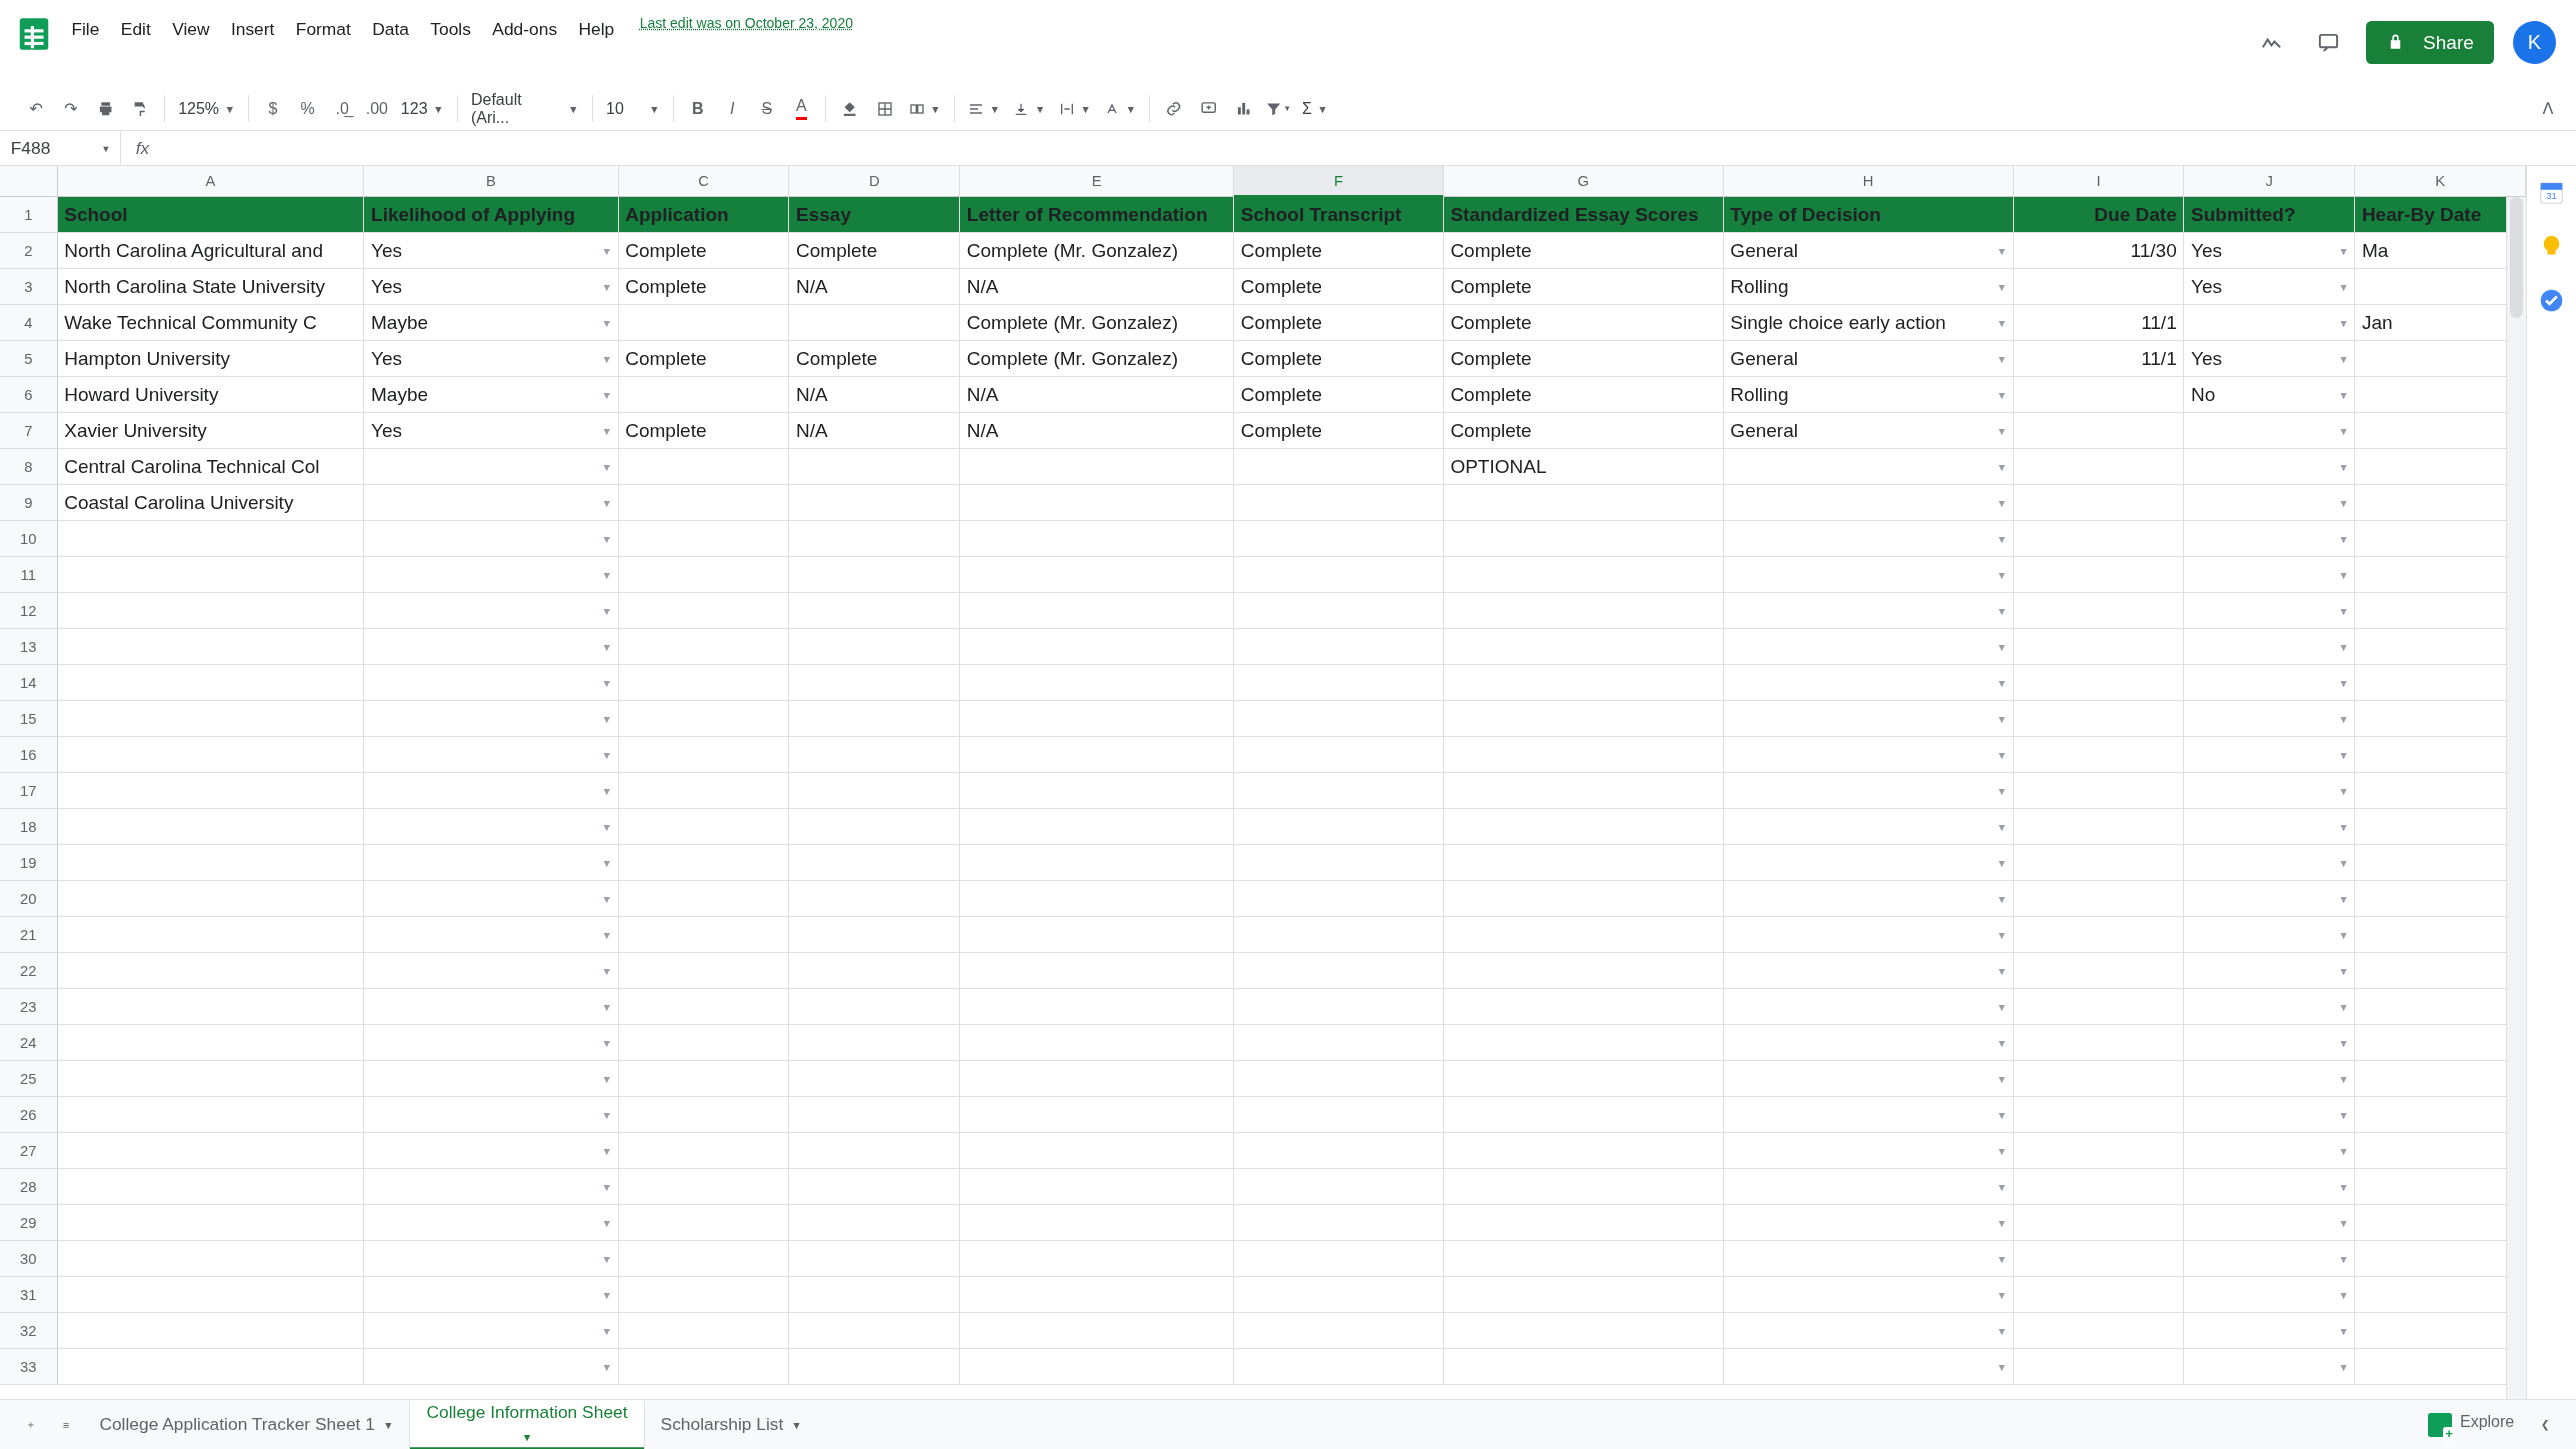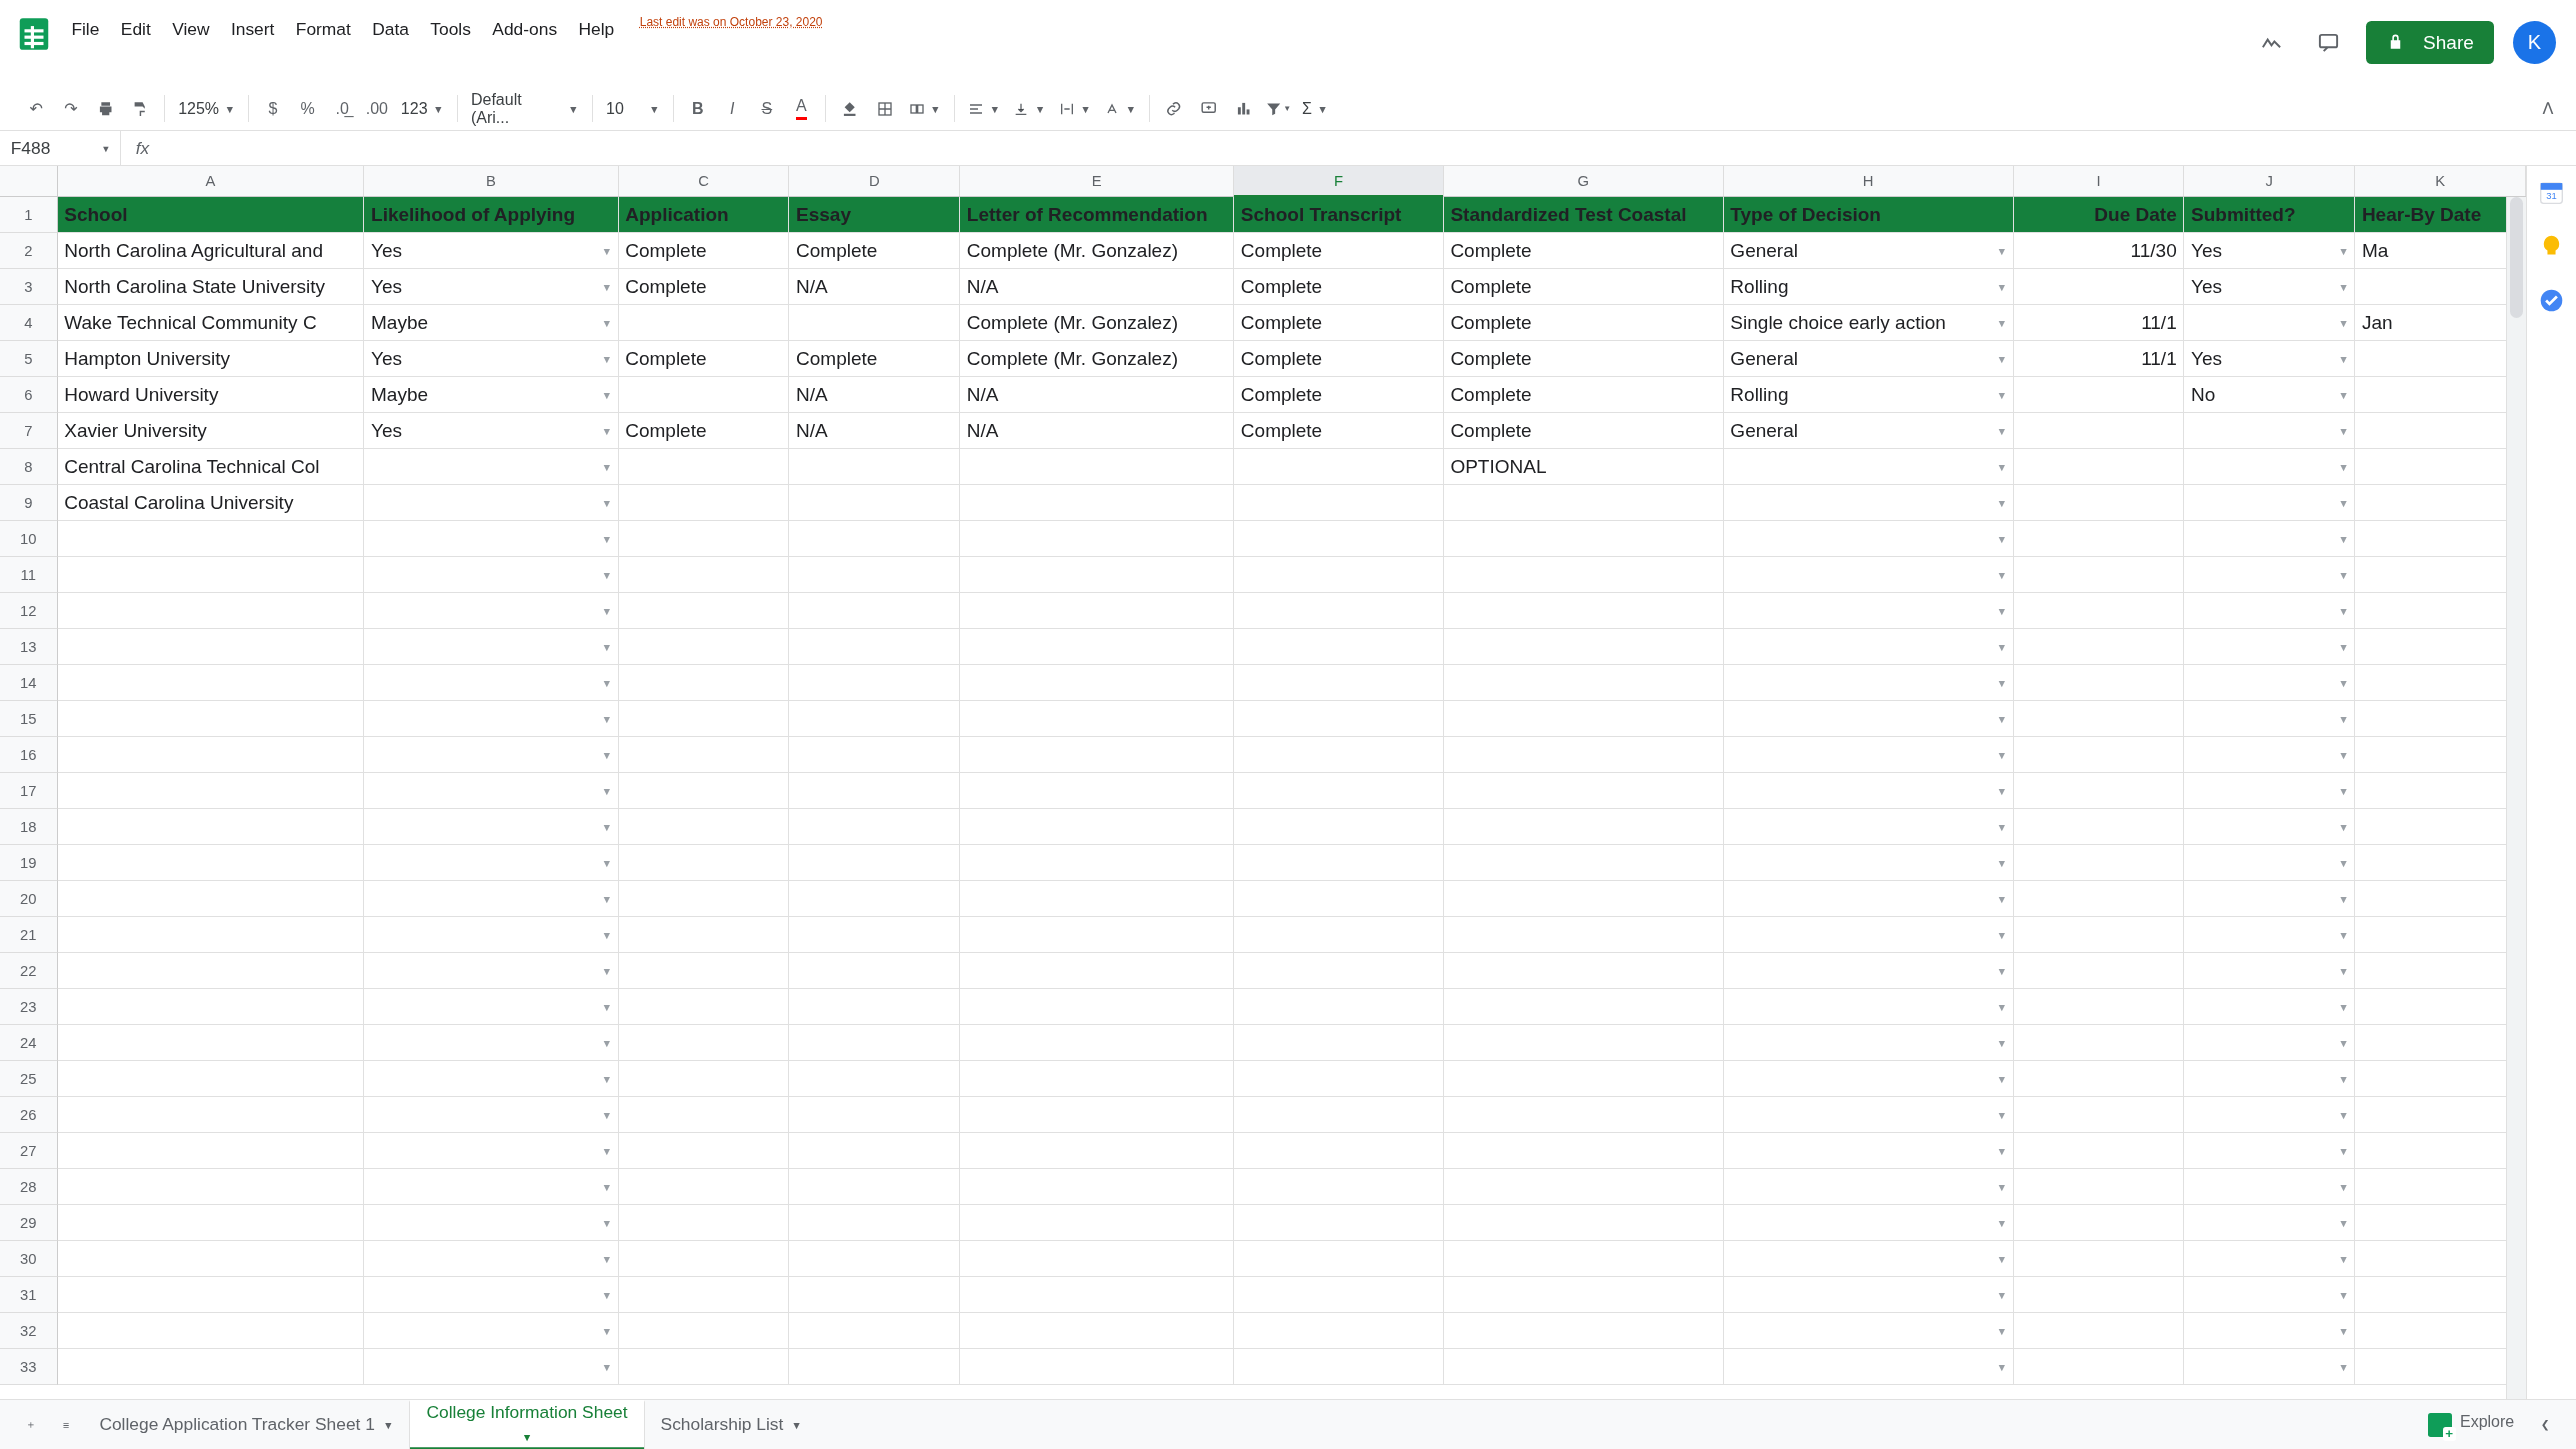--- a/index.html
+++ b/index.html
@@ -8,21 +8,21 @@
   
   .header { display: flex; align-items: flex-start; padding: 9.4px 14.8px 0 10.7px; height: 87px; }
   .app-icon { width: 46px; height: 62px; display: flex; align-items: flex-start; justify-content: center; padding-top: 5.4px; }
   .app-icon svg { width: 38px; height: 38px; }
   .title-area { flex: 1; padding-left: 4px; }
   .title-row { display: flex; align-items: center; gap: 10.7px; height: 31px; }
   .doc-title { font-size: 23px; color: #3c4043; letter-spacing: 0.1px; }
   .title-icon { width: 19px; height: 19px; display:flex; align-items:center; justify-content:center; color:#5f6368; }
   .menu-row { display: flex; gap: 0; height: 29.5px; padding-top: 5.4px; }
   .menu-item { font-size: 17.4px; color: #202124; padding: 4px 10.7px; border-radius: 4px; }
-  .last-edit { font-size: 12px; color: #c2410c; text-decoration: underline dotted; margin-left: 14.8px; }
+  .last-edit { font-size: 14px; color: #15803d; text-decoration: underline dotted; margin-left: 14.8px; }
   .header-right { display: flex; align-items: center; gap: 19px; padding-right: 5.4px; padding-top: 12px; }
   .header-iconbtn { width: 38px; height: 38px; display:flex; align-items:center; justify-content:center; color:#5f6368; border-radius:50%; }
   .share-btn { background:#188038; color:#fff; border-radius:5.4px; height:43px; padding:16px 20px; display:flex; align-items:center; gap:18px; font-size:19px; font-weight:500; }
   .avatar { width:43px; height:43px; border-radius:50%; background:#1a73e8; color:#fff; display:flex; align-items:center; justify-content:center; font-size:20px; }
 
   
   .toolbar { height: 44px; border-bottom: 0.7px solid #e0e0e0; display:flex; align-items:center; padding: 0 10.7px 0 19px; gap: 0; }
   .tb-btn { min-width: 32px; height: 32px; display:flex; align-items:center; justify-content:center; color:#5f6368; border-radius:2.7px; margin: 0 1.3px; font-size: 16px; }
   .tb-sep { width: 0.7px; height: 27px; background:#e0e0e0; margin: 0 6.7px; }
   .tb-select { display:flex; align-items:center; gap:5.4px; padding: 0 6.7px; color:#3c4043; font-size:16px; height:32px; }
@@ -292,21 +292,21 @@
           <div class="cell D">
             <span>Essay</span>
           </div>
           <div class="cell E">
             <span>Letter of Recommendation</span>
           </div>
           <div class="cell F">
             <span>School Transcript</span>
           </div>
           <div class="cell G">
-            <span>Standardized Test Coastal</span>
+            <span>Standardized Essay Scores</span>
           </div>
           <div class="cell H">
             <span>Type of Decision</span>
           </div>
           <div class="cell I">
             <span>Due Date</span>
           </div>
           <div class="cell J">
             <span>Submitted?</span>
           </div>

